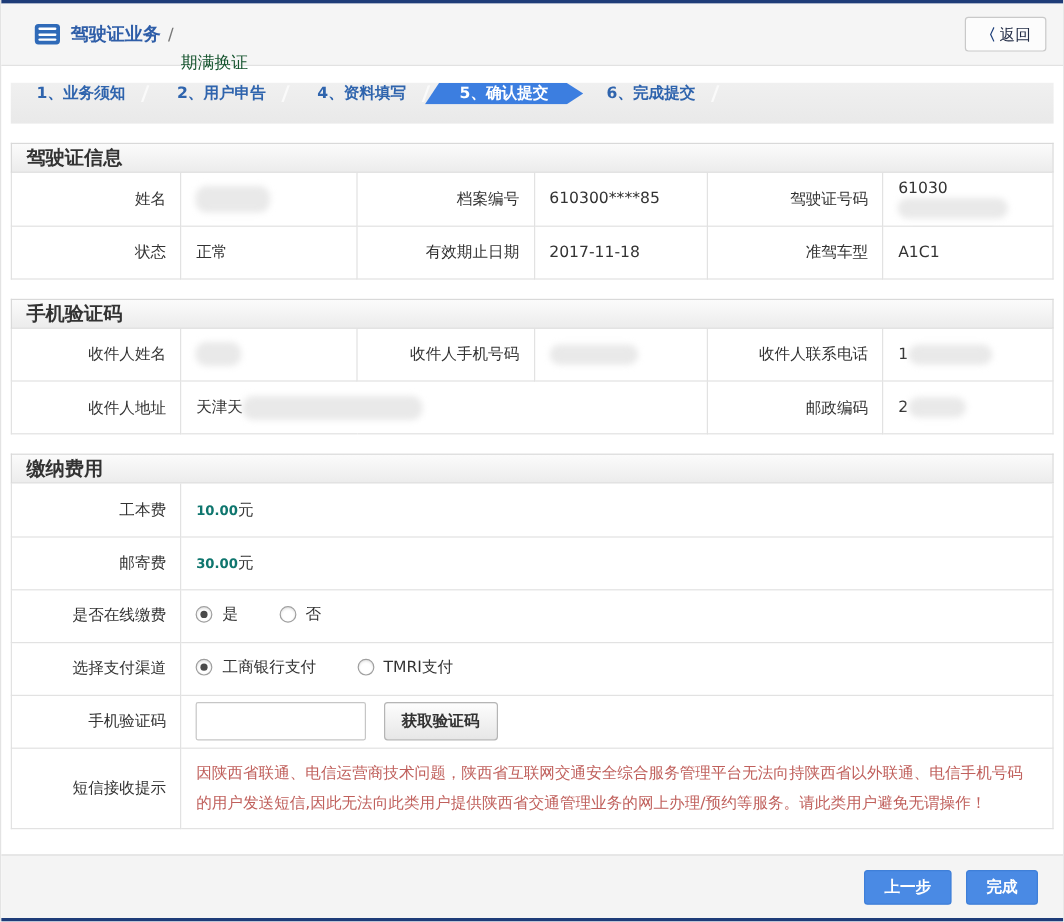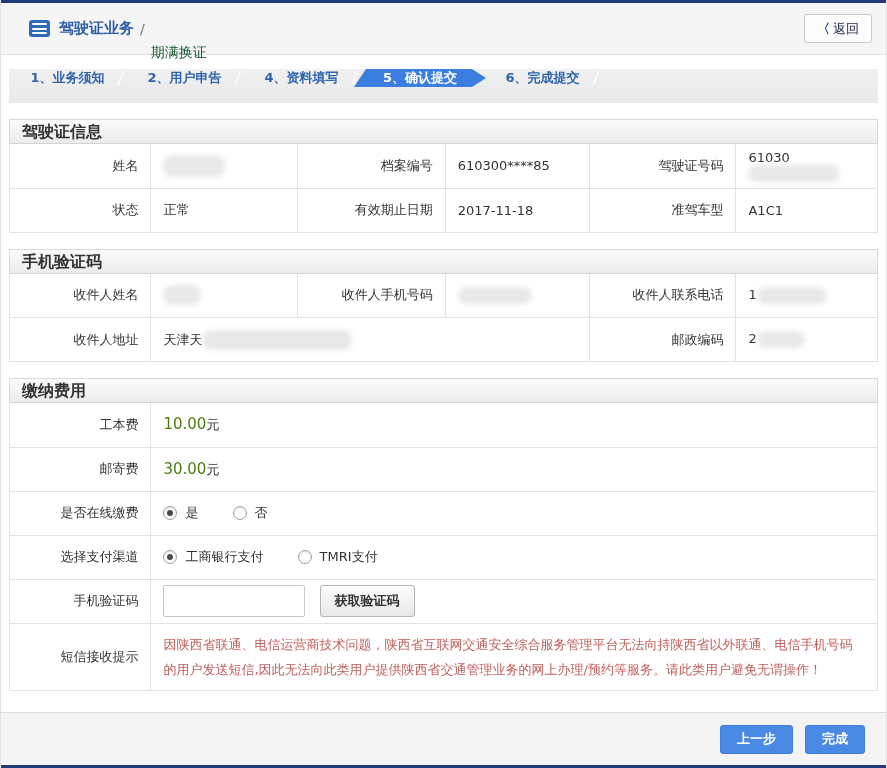--- a/index.html
+++ b/index.html
@@ -71,21 +71,21 @@
     font-size:13px; color:#333; padding:0 12px; background:#fff;
   }
   td.lbl { background:#f7f7f7; text-align:right; color:#4a4a4a; }
   td.val { text-align:left; }
   .fees td { height:45px; }
   .fees td.tip-row { height:62px; }
 
   .blur { display:inline-block; background:#e9e9e9; border-radius:9px;
           filter:blur(2.5px); vertical-align:middle; height:17px; }
 
-  .fee-num  { color:#4d7c0f; font-weight:normal; font-size:15px; }
+  .fee-num  { color:#0f766e; font-weight:bold; font-size:11px; }
   .fee-unit { color:#333; font-size:13px; }
 
   
   .radio { display:inline-flex; align-items:center; margin-right:30px; cursor:pointer; color:#333; }
   .radio .dot {
     width:14px; height:14px; border-radius:50%; background:#fff;
     border:1px solid #9f9f9f; margin-right:8px; position:relative; flex:none;
     box-shadow:inset 0 1px 2px rgba(0,0,0,.12);
   }
   .radio.checked .dot::after {

